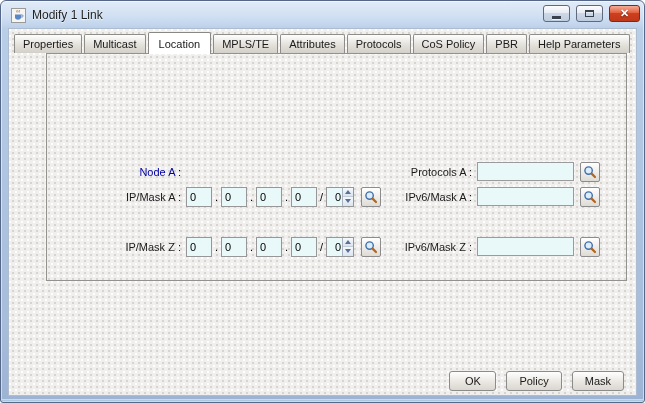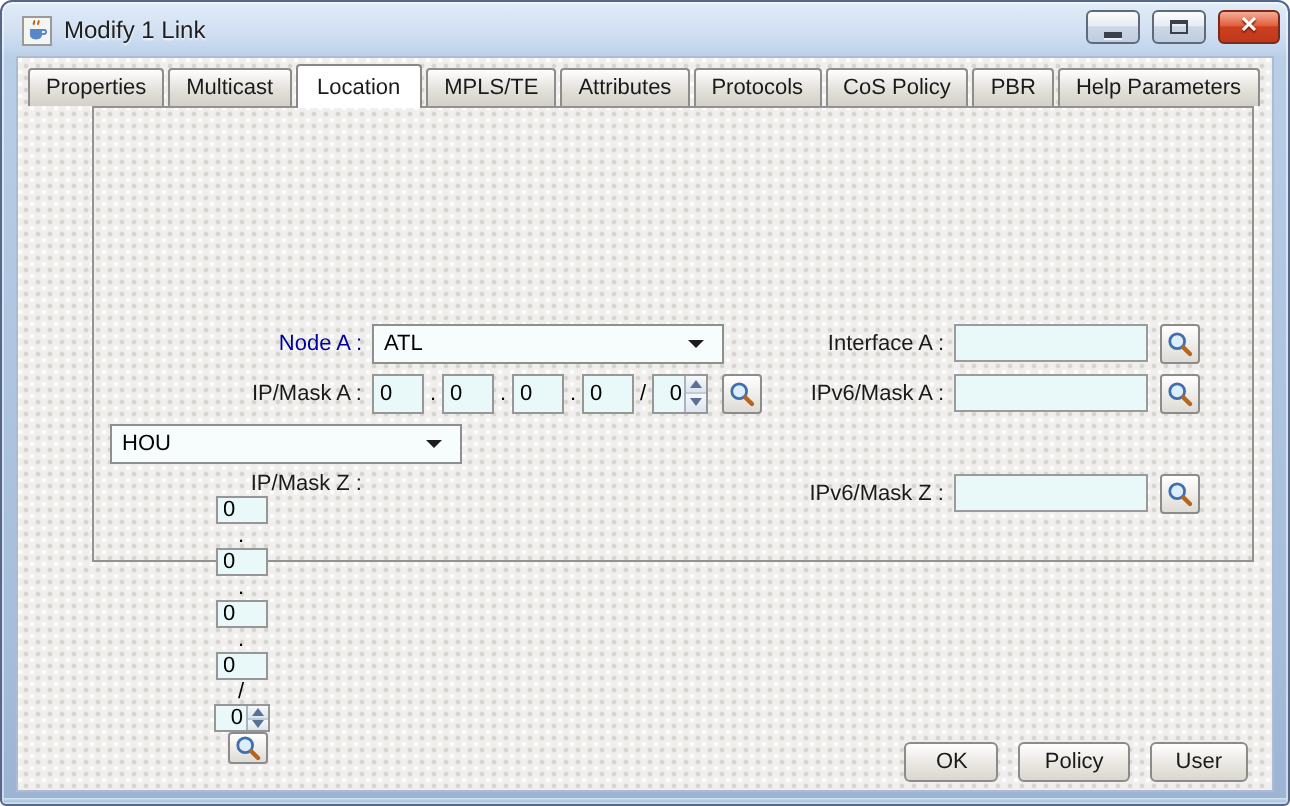--- a/index.html
+++ b/index.html
@@ -48,21 +48,21 @@
     background:linear-gradient(#fefefe,#e4e1db 55%,#d3d0c9);}
   .tab.active{height:22px; margin-bottom:-1px; z-index:4; background:#fff;
     padding:0 10px; border-color:#8a8884;}
 
   
   .panel{position:absolute; left:1px; top:24px; right:9px; height:228px;
     border:1px solid #94928f; z-index:1;margin-left:36px;}
 
   .row{position:absolute; height:21px; display:flex; align-items:center;}
   .row.l1{top:107px; left:8px;}  .row.l2{top:132px; left:8px;}
-  .row.l3{top:157px; left:8px;}  .row.l4{top:182px; left:8px;flex-direction:column;}
+  .row.l3{top:157px; left:8px;}  .row.l4{top:182px; left:8px;}
   .row.r1{top:107px; left:346px;} .row.r2{top:132px; left:346px;}
   .row.r3{top:157px; left:346px;} .row.r4{top:182px; left:346px;}
 
   .lbl{font-size:11px; text-align:right; padding-right:5px; white-space:nowrap;}
   .lbl.wleft{width:131px;}
   .lbl.wright{width:84px;}
   .lbl.blue{color:#0000a0;}
   .lbl.black{color:#1a1a1a;}
 
   .dropdown{width:176px; height:20px; border:1px solid #8f8f8f; background:#f7fcfc;
@@ -141,24 +141,20 @@
       <div class="tab">Protocols</div>
       <div class="tab">CoS Policy</div>
       <div class="tab">PBR</div>
       <div class="tab">Help Parameters</div>
     </div>
 
     <div class="panel">
 
       <div class="row l1">
         <span class="lbl wleft blue">Node A :</span>
-        <div class="dropdown">
-          <span class="dd-value">ATL</span>
-          <i class="dd-arrow"></i>
-        </div>
       </div>
 
       <div class="row l2">
         <span class="lbl wleft black">IP/Mask A :</span>
         <input class="octet" value="0" style="">
         <span class="dot">.</span>
         <input class="octet" value="0" style="">
         <span class="dot">.</span>
         <input class="octet" value="0" style="">
         <span class="dot">.</span>
@@ -177,24 +173,20 @@
         </div>
         <button class="mag">
           <svg width="14" height="14" viewBox="0 0 14 14">
             <circle cx="5.6" cy="5.6" r="3.7" fill="#dceefb" stroke="#3f6fae" stroke-width="1.4"></circle>
             <line x1="8.6" y1="8.6" x2="12" y2="12" stroke="#b5651d" stroke-width="2.2" stroke-linecap="round"></line>
           </svg>
         </button>
       </div>
 
       <div class="row l3">
-        <div class="dropdown">
-          <span class="dd-value">HOU</span>
-          <i class="dd-arrow"></i>
-        </div>
       </div>
 
       <div class="row l4">
         <span class="lbl wleft black">IP/Mask Z :</span>
         <input class="octet" value="0" style="">
         <span class="dot">.</span>
         <input class="octet" value="0" style="">
         <span class="dot">.</span>
         <input class="octet" value="0" style="">
         <span class="dot">.</span>
@@ -213,21 +205,21 @@
         </div>
         <button class="mag">
           <svg width="14" height="14" viewBox="0 0 14 14">
             <circle cx="5.6" cy="5.6" r="3.7" fill="#dceefb" stroke="#3f6fae" stroke-width="1.4"></circle>
             <line x1="8.6" y1="8.6" x2="12" y2="12" stroke="#b5651d" stroke-width="2.2" stroke-linecap="round"></line>
           </svg>
         </button>
       </div>
 
       <div class="row r1">
-        <span class="lbl wright black">Interface A :</span>
+        <span class="lbl wright black">Protocols A :</span>
         <input class="txtfield" value="" style="">
         <button class="mag" style="margin-left:0">
           <svg width="14" height="14" viewBox="0 0 14 14">
             <circle cx="5.6" cy="5.6" r="3.7" fill="#dceefb" stroke="#3f6fae" stroke-width="1.4"></circle>
             <line x1="8.6" y1="8.6" x2="12" y2="12" stroke="#b5651d" stroke-width="2.2" stroke-linecap="round"></line>
           </svg>
         </button>
       </div>
 
       <div class="row r2">
@@ -251,17 +243,17 @@
             <line x1="8.6" y1="8.6" x2="12" y2="12" stroke="#b5651d" stroke-width="2.2" stroke-linecap="round"></line>
           </svg>
         </button>
       </div>
 
     </div>
 
     <div class="buttons">
       <button class="btn ok">OK</button>
       <button class="btn cancel">Policy</button>
-      <button class="btn help">User</button>
+      <button class="btn help">Mask</button>
     </div>
 
   </div>
 </div>
 
 </body></html>

